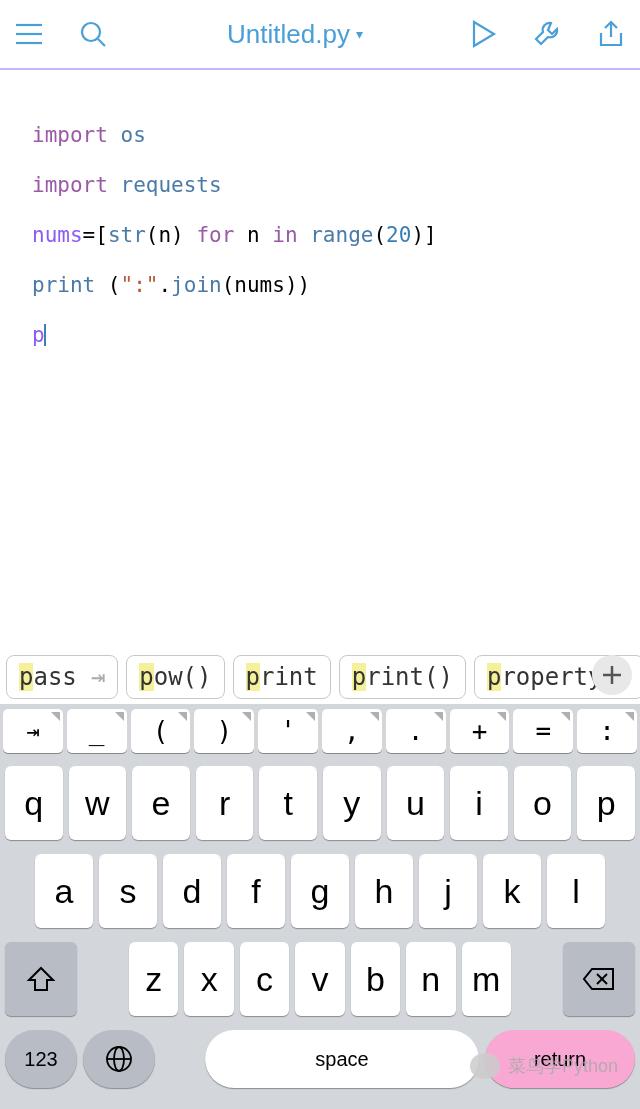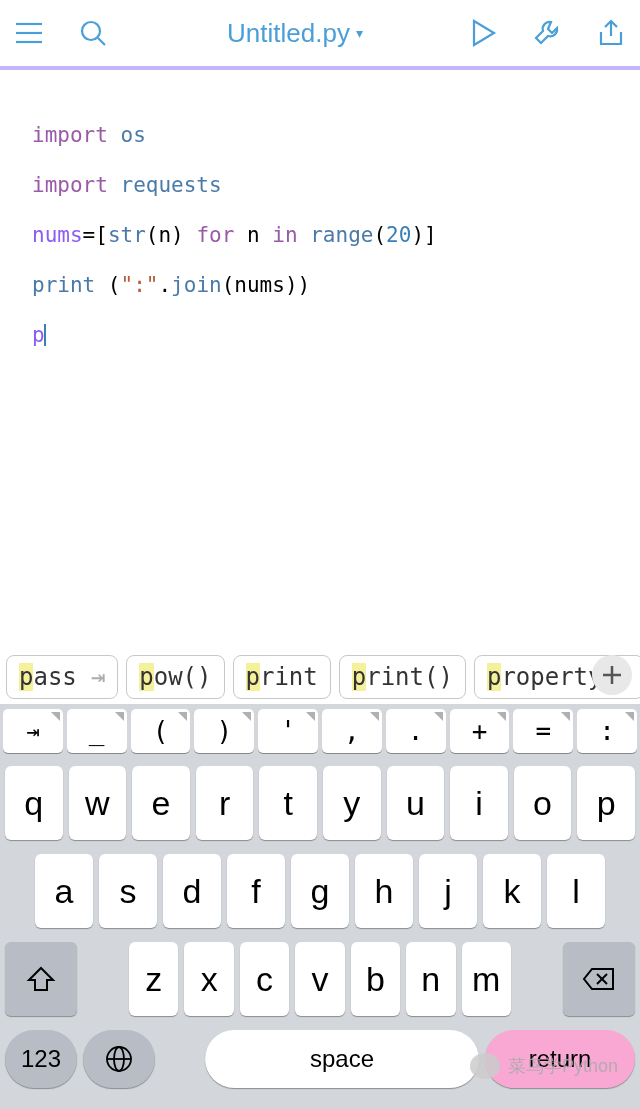--- a/index.html
+++ b/index.html
@@ -10,21 +10,21 @@
     background: #fff;
     overflow: hidden;
     position: relative;
   }
   
   .toolbar {
     height: 70px;
     display: flex;
     align-items: center;
     padding: 0 12px;
-    border-bottom: 4px solid #c4b5fd;
+    border-bottom: 2px solid #c4b5fd;
   }
   .tb-left, .tb-right { display: flex; align-items: center; gap: 30px; }
   .tb-left { width: 150px; }
   .tb-right { width: 200px; justify-content: flex-end; }
   .tb-center { flex: 1; display: flex; justify-content: center; align-items: center; }
   .tb-icon { width: 34px; height: 34px; display:flex; align-items:center; justify-content:center; cursor:pointer; }
   .tb-icon svg { stroke:#4a9fd8; stroke-width:2.2; fill:none; }
   .title { color:#4a9fd8; font-size:26px; font-weight:400; display:flex; align-items:center; gap:6px;}
   .title .caret { font-size:14px; color:#4a9fd8; }
 
@@ -112,21 +112,21 @@
   .krow.r4 { padding:0 2px; }
   .kkey {
     flex:1; height:74px; background:#fff; border-radius:6px;
     box-shadow:0 1px 1px rgba(0,0,0,.35);
     display:flex; align-items:center; justify-content:center;
     font-size:34px; color:#000;
     cursor:pointer;
   }
   .kkey.fn { background:#b7bcc5; flex:0 0 72px; }
   .kkey.fn svg { stroke:#000; stroke-width:2; fill:none; }
-  .krow.r4 .kkey { height:58px; font-size:24px;border-radius:31px; }
+  .krow.r4 .kkey { height:58px; font-size:20px;border-radius:31px; }
   .kkey.num123 { flex:0 0 72px; background:#b7bcc5; font-size:24px;}
   .kkey.globe { flex:0 0 72px; background:#b7bcc5;}
   .kkey.space { flex:1; font-size:26px;margin-left:44px;}
   .kkey.return { flex:0 0 150px; background:#f9a8d4; font-size:26px;}
   .spacer { flex:0 0 40px; }
 
   
   .watermark {
     position:absolute; bottom:30px; right:22px;
     display:flex; align-items:center; gap:8px;

